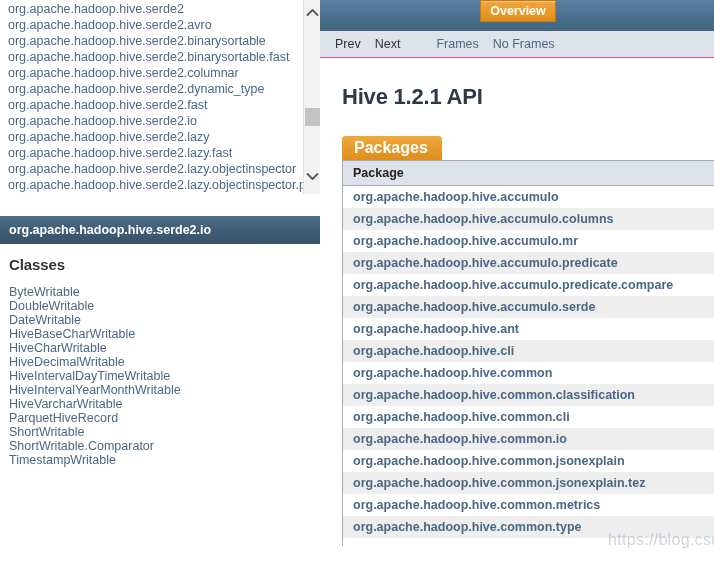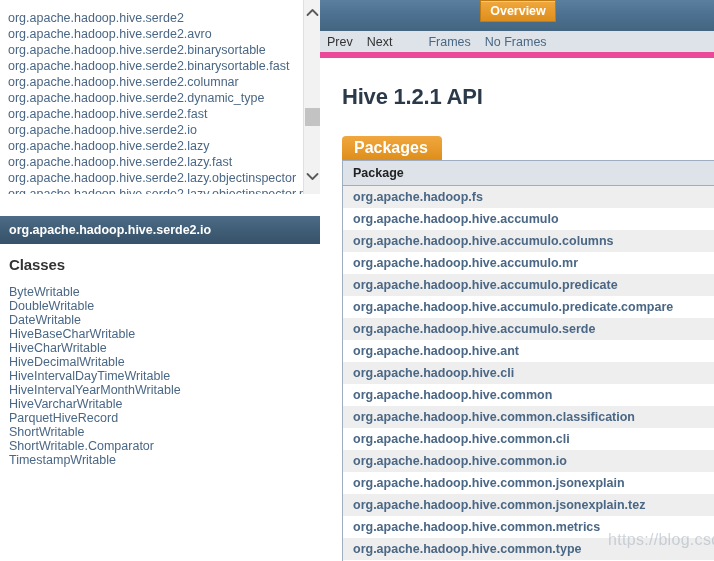--- a/index.html
+++ b/index.html
@@ -50,21 +50,21 @@
     display: block;
     white-space: nowrap;
     font-size: 12.5px;
     line-height: 16px;
     height: 16px;
     color: #4a6785;
     padding: 0 0 0 8px;
     text-decoration: none;
     overflow: hidden;
   }
-  .pkg-item:first-child { margin-top: 10px; }
+  .pkg-item:first-child { margin-top: 1px; }
 
   
   #pkg-vscroll {
     position: absolute;
     right: 0; top: 0;
     width: 17px;
     height: 194px;
     background: #f2f2f2;
     border-left: 1px solid #e0e0e0;
   }
@@ -186,22 +186,22 @@
 
   
   #subnav {
     position: absolute;
     left: 0; top: 31px;
     width: 394px;
     height: 27px;
     background: #dee3e9;
     display: flex;
     align-items: center;
-    padding-left: 0;
-    border-bottom: 6px solid #ec4899;
+    padding-left: 8px;
+    border-bottom: 1px solid #ec4899;
   }
   .sub-item {
     font-size: 12.5px;
     color: #333333;
     text-decoration: none;
     padding: 0 7px;
     white-space: nowrap;
   }
   .sub-item.link { color: #4a6785; }
   .sub-gap { width: 22px; }
@@ -380,23 +380,20 @@
         <span class="tab-active">Packages</span>
       </div>
 
       <table id="pkg-table">
         <thead>
           <tr>
             <th>Package</th>
           </tr>
         </thead>
         <tbody id="pkg-tbody">
-            <tr class="alt">
-              <td><a>org.apache.hadoop.fs</a></td>
-            </tr>
             <tr class="plain">
               <td><a>org.apache.hadoop.hive.accumulo</a></td>
             </tr>
             <tr class="alt">
               <td><a>org.apache.hadoop.hive.accumulo.columns</a></td>
             </tr>
             <tr class="plain">
               <td><a>org.apache.hadoop.hive.accumulo.mr</a></td>
             </tr>
             <tr class="alt">

